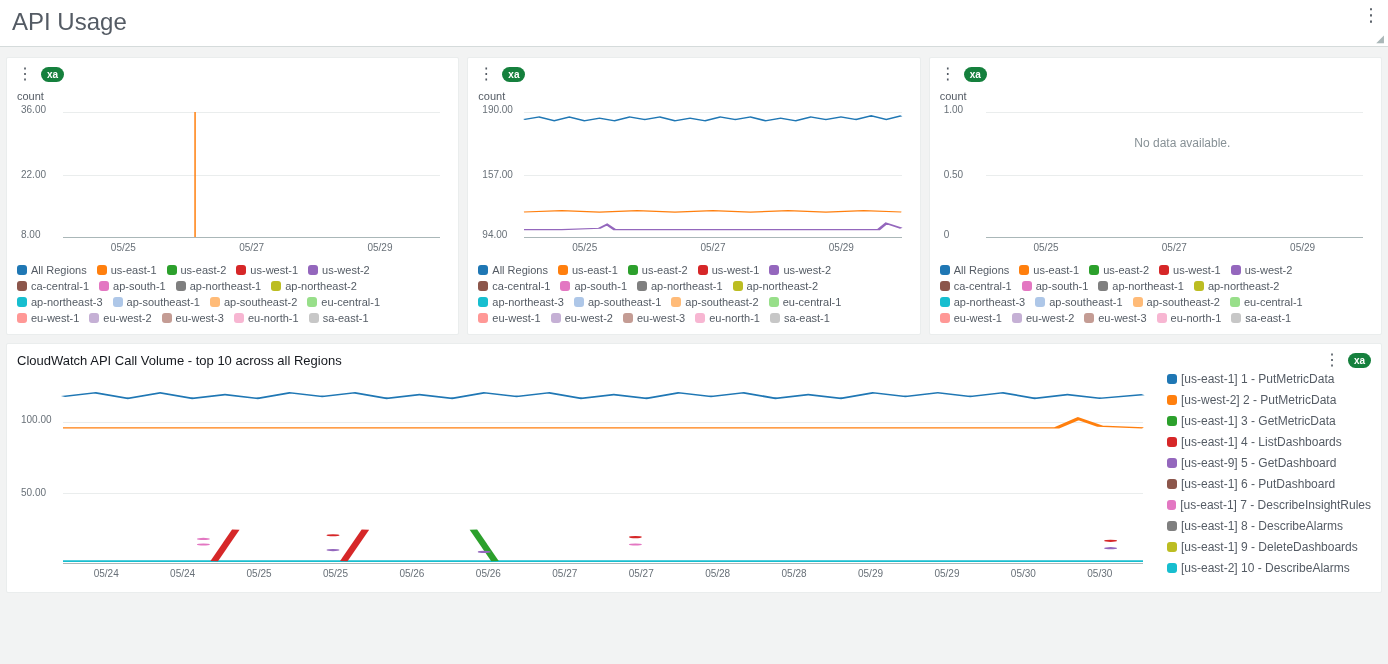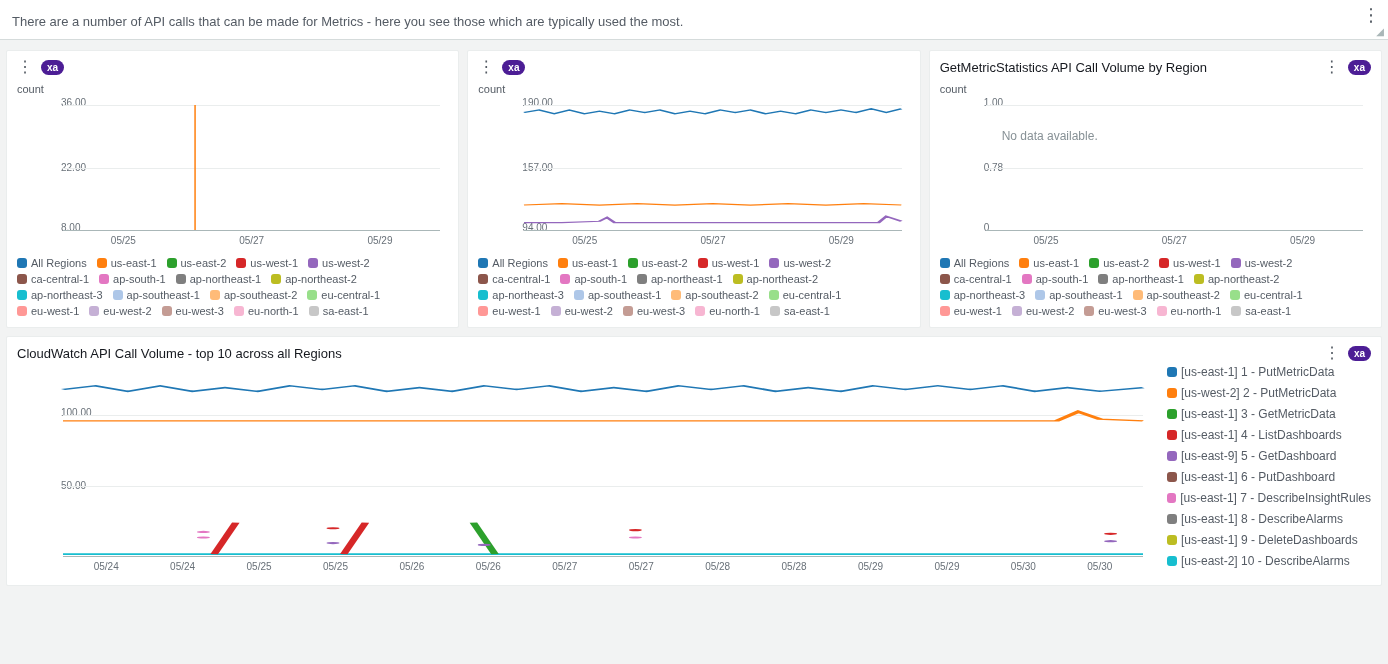--- a/index.html
+++ b/index.html
@@ -75,21 +75,21 @@
     color: #545b64;
     margin-top: 8px;
   }
   .widget-kebab {
     color: #545b64;
     cursor: pointer;
     font-size: 16px;
     line-height:1;
   }
   .badge-xa {
-    background: #4c1d95;
+    background: #15803d;
     color: #fff;
     border-radius: 10px;
     font-size: 10px;
     padding: 2px 6px;
     font-weight: 700;
     cursor: pointer;
   }
 
   .chart-area {
     position: relative;
@@ -107,21 +107,20 @@
     height: 100%;
     flex: 1;
     min-width: 0;
   }
   .y-ticks {
     position: absolute;
     left: 4px;
     top: 0;
     bottom: 18px;
     width: 40px;
-    text-align: right;
   }
   .y-tick {
     position: absolute;
     font-size: 10px;
     color: #687078;
   }
   .plot {
     position: absolute;
     left: 46px;
     right: 8px;
@@ -165,33 +164,33 @@
     gap:7px;
     font-size:12px;
     color:#545b64;
   }
   .side-legend .legend-item { white-space:nowrap; }
 
   .no-data {
     position:absolute;
     left:16px; right:0;
     top:24px;
-    text-align:left;
+    text-align:center;
     color:#879196;
     font-size:12px;
   }
   .no-data div { margin-bottom:4px; }
 
   svg { position:absolute; inset:0; width:100%; height:100%; overflow:visible; }
 </style>
 </head>
 <body>
 
 <div class="page-header">
-  <p>There are a number of API calls that can be made for Metrics - here you see those which are typically used the most.</p>
+  <h1>API Usage</h1>
   <span class="kebab">⋮</span>
   <span class="resize-grip">◢</span>
 </div>
 
 <div class="widgets-row">
 
   <div class="widget">
     <div class="widget-title">
       <span class="widget-kebab">⋮</span>
       <span class="badge-xa">xa</span>
@@ -390,29 +389,28 @@
         </div>
         <div class="legend-item">
           <span class="swatch" style="background:#c7c7c7"></span>
           <span>sa-east-1</span>
         </div>
       </div>
   </div>
 
   <div class="widget">
     <div class="widget-title">
-      <span class="widget-title-text">GetMetricStatistics API Call Volume by Region</span>
       <span class="widget-kebab">⋮</span>
       <span class="badge-xa">xa</span>
     </div>
     <div class="widget-subtitle">count</div>
     <div class="chart-area">
       <div class="y-ticks">
         <span class="y-tick" style="top:-2px">1.00</span>
-        <span class="y-tick" style="top:48%">0.78</span>
+        <span class="y-tick" style="top:48%">0.50</span>
         <span class="y-tick" style="bottom:-2px">0</span>
       </div>
       <div class="plot">
         <div class="g-line" style="top:0"></div>
         <div class="g-line" style="top:50%"></div>
         <div class="no-data">
           <div>No data available.</div>
         </div>
       </div>
       <div class="x-ticks">

